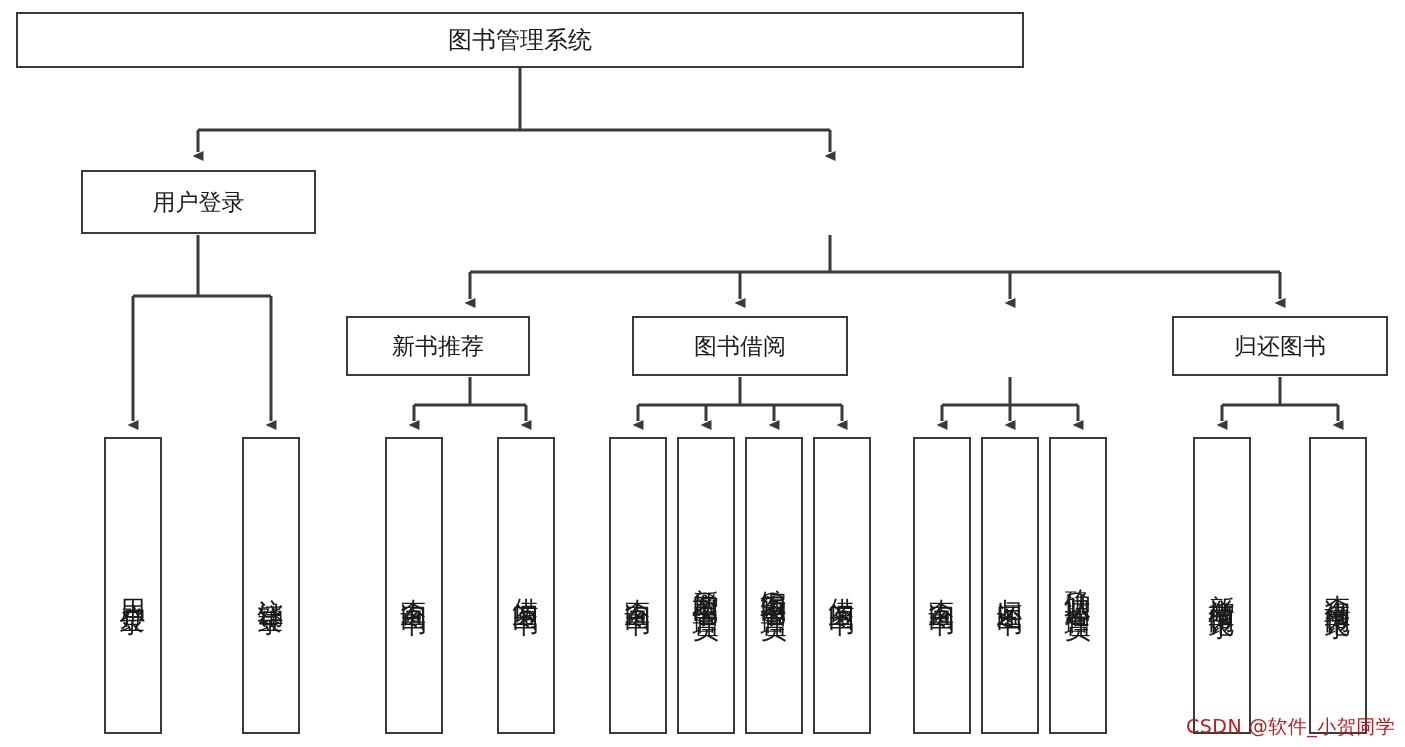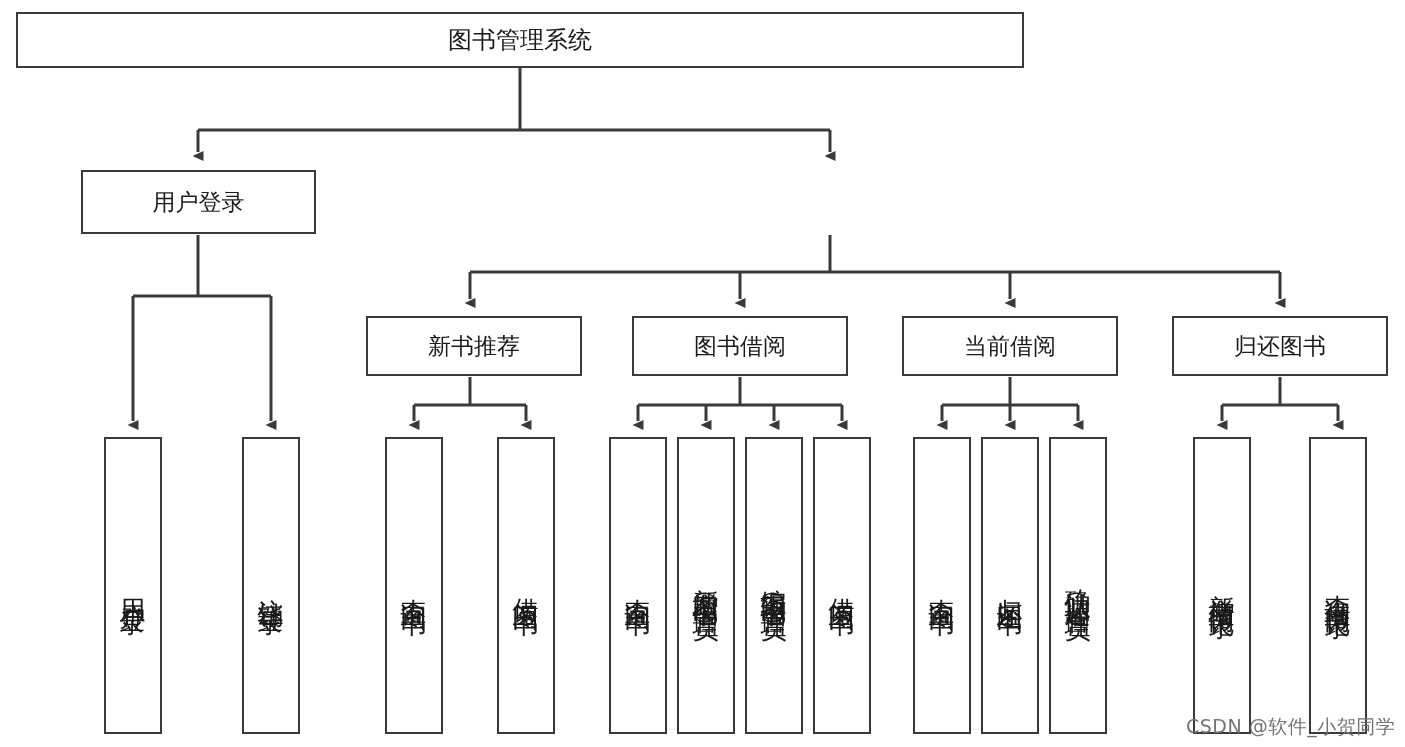--- a/index.html
+++ b/index.html
@@ -64,21 +64,21 @@
     line-height: 1.0;
     letter-spacing: 4px;
     white-space: nowrap;
     text-align: center;
   }
   .watermark {
     position: absolute;
     left: 1186px;
     top: 714px;
     font-size: 19px;
-    color: #737373;
+    color: #b91c1c;
     letter-spacing: 0.5px;
     white-space: nowrap;
     z-index: 6;
     font-family: "DejaVu Sans", sans-serif;
   }
 </style>
 </head>
 <body>
 
 <div id="canvas">
@@ -135,29 +135,26 @@
   </svg>
 
   <div class="node horiz root" style="left:16px; top:12px; width:1008px; height:56px;">
     <span class="node-label">图书管理系统</span>
   </div>
 
   <div class="node horiz" style="left:81px; top:170px; width:235px; height:64px;">
     <span class="node-label">用户登录</span>
   </div>
 
-  <div class="node horiz" style="left:366px; top:316px; width:216px; height:60px;">
+  <div class="node horiz" style="left:346px; top:316px; width:184px; height:60px;">
     <span class="node-label">新书推荐</span>
   </div>
   <div class="node horiz" style="left:632px; top:316px; width:216px; height:60px;">
     <span class="node-label">图书借阅</span>
   </div>
-  <div class="node horiz" style="left:902px; top:316px; width:216px; height:60px;">
-    <span class="node-label">当前借阅</span>
-  </div>
   <div class="node horiz" style="left:1172px; top:316px; width:216px; height:60px;">
     <span class="node-label">归还图书</span>
   </div>
 
   <div class="node vert" style="left:104px; top:437px; width:58px; height:297px;">
     <span class="node-label">用户登录</span>
   </div>
   <div class="node vert" style="left:242px; top:437px; width:58px; height:297px;">
     <span class="node-label">注销登录</span>
   </div>

